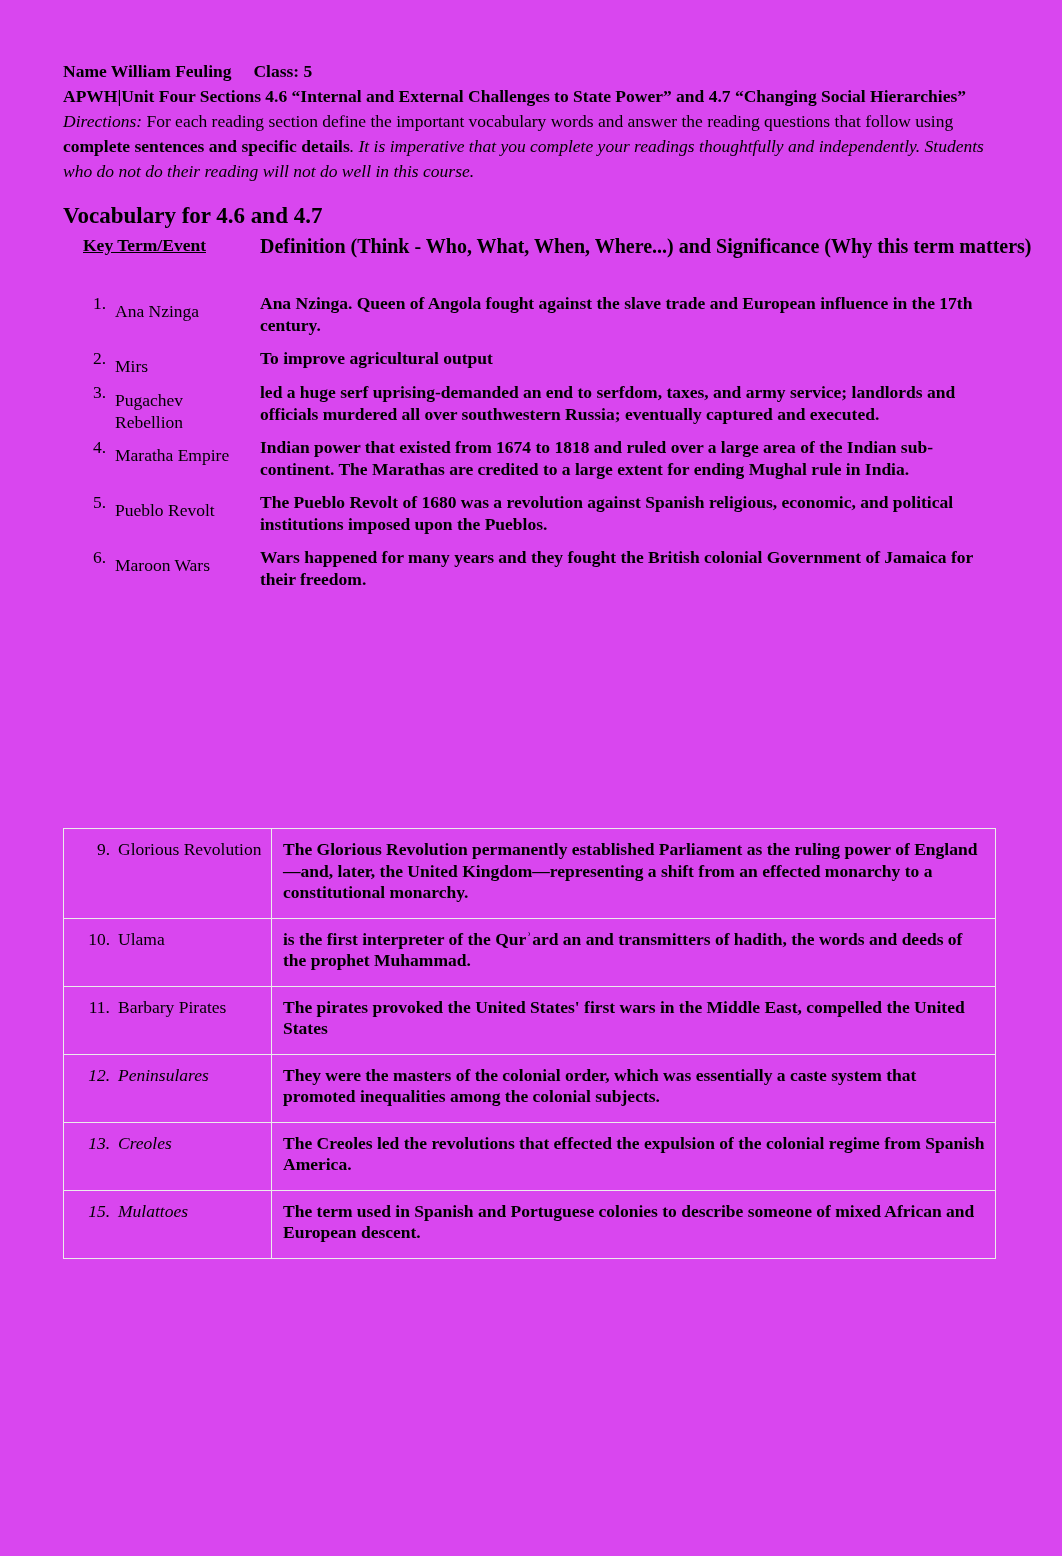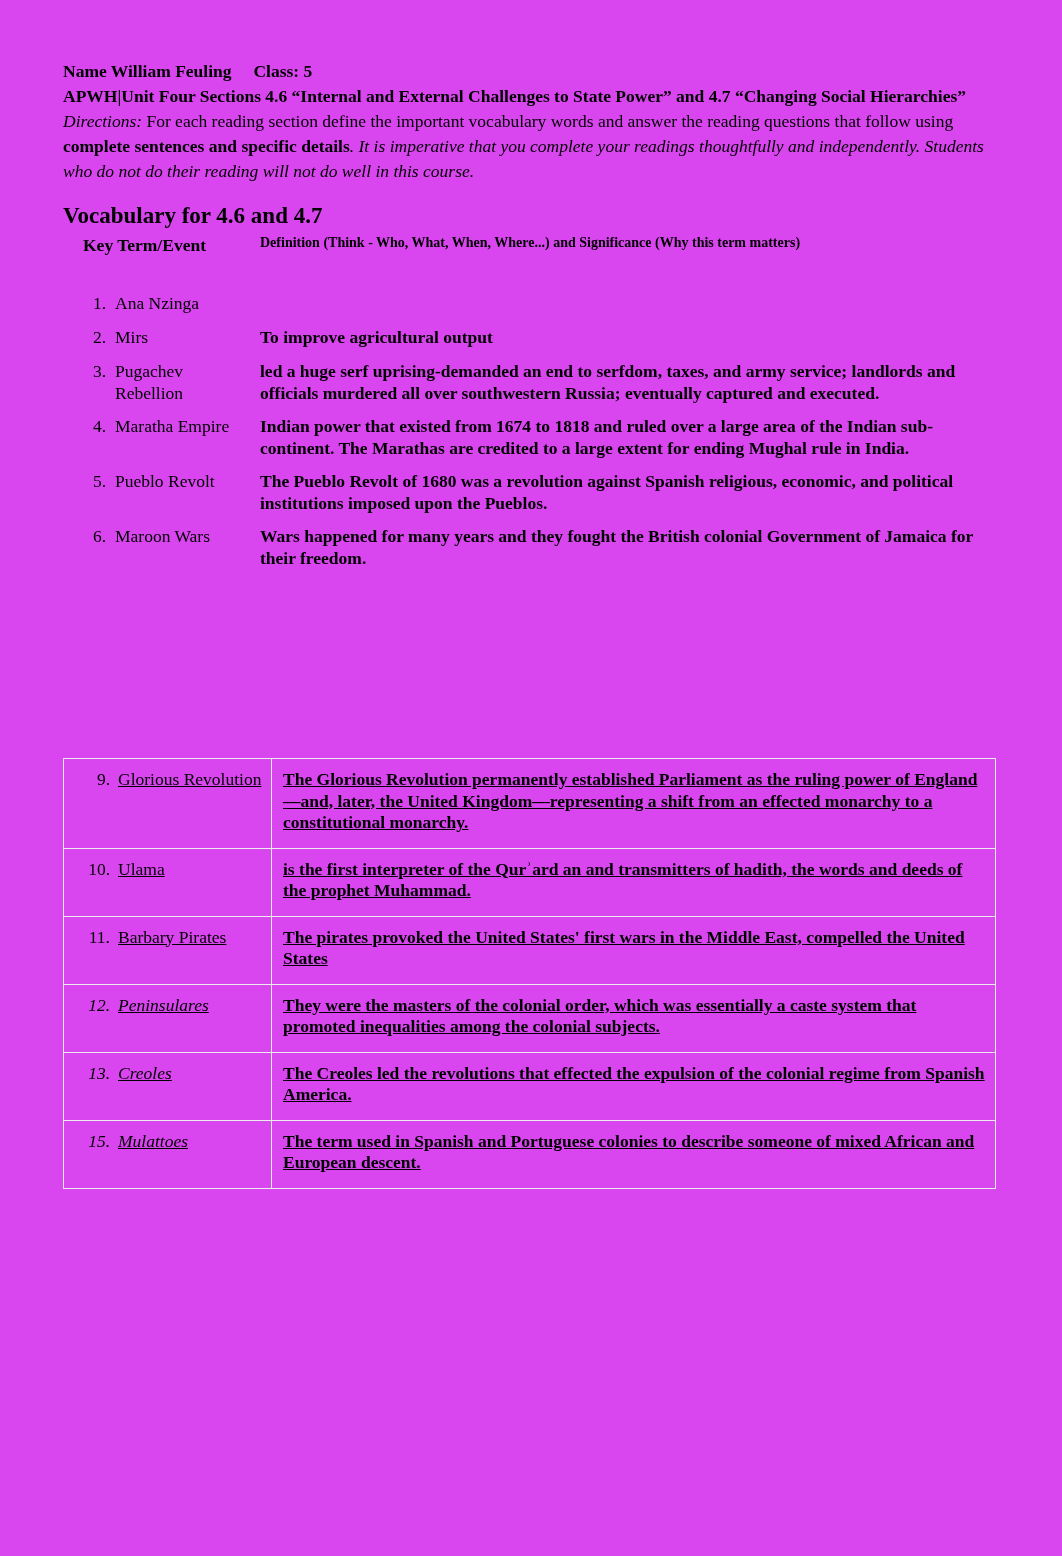--- a/index.html
+++ b/index.html
@@ -67,26 +67,27 @@
     top: 235px;
     width: 930px;
   }
   .col-headers .ch-term {
     position: absolute;
     left: 20px;
     top: 0;
     font-size: 17.5px;
     font-weight: bold;
     white-space: nowrap;
+    text-decoration: underline;
   }
   .col-headers .ch-def {
     position: absolute;
     left: 197px;
     top: 0;
-    font-size: 14px;
+    font-size: 20px;
     font-weight: bold;
     white-space: nowrap;
   }
 
   
   .vocab-top {
     position: absolute;
     left: 63px;
     top: 293px;
     width: 935px;
@@ -102,42 +103,41 @@
     left: 15px;
     top: 0;
     width: 28px;
     text-align: right;
     font-size: 17.5px;
     line-height: 21.5px;
   }
   .vrow .term {
     position: absolute;
     left: 52px;
-    top: 0;
+    top: 8px;
     width: 140px;
     font-size: 17.5px;
     line-height: 21.5px;
   }
   .vrow .def {
     margin-left: 197px;
     font-size: 17.5px;
     font-weight: bold;
     line-height: 21.5px;
     padding-right: 4px;
   }
 
   
   .vocab-table {
     position: absolute;
     left: 63px;
-    top: 758px;
+    top: 828px;
     width: 933px;
     border-collapse: collapse;
     table-layout: fixed;
-    text-decoration: underline;
   }
   .vocab-table td {
     border: 1px solid #ececec;
     vertical-align: top;
     padding: 10px 6px 14px 6px;
     font-size: 17.5px;
     line-height: 21.5px;
   }
   .vocab-table td.c-term {
     width: 185px;
@@ -193,20 +193,21 @@
 
   <div class="col-headers">
     <span class="ch-term">Key Term/Event</span>
     <span class="ch-def">Definition (Think - Who, What, When, Where...) and Significance (Why this term matters)</span>
   </div>
 
   <div class="vocab-top">
     <div class="vrow">
       <span class="num">1.</span>
       <span class="term">Ana Nzinga</span>
+      <div class="def">Ana Nzinga. Queen of Angola fought against the slave trade and European influence in the 17th century.</div>
     </div>
     <div class="vrow">
       <span class="num">2.</span>
       <span class="term">Mirs</span>
       <div class="def">To improve agricultural output</div>
     </div>
     <div class="vrow">
       <span class="num">3.</span>
       <span class="term">Pugachev Rebellion</span>
       <div class="def"> led a huge serf uprising-demanded an end to serfdom, taxes, and army service; landlords and officials murdered all over southwestern Russia; eventually captured and executed.</div>

